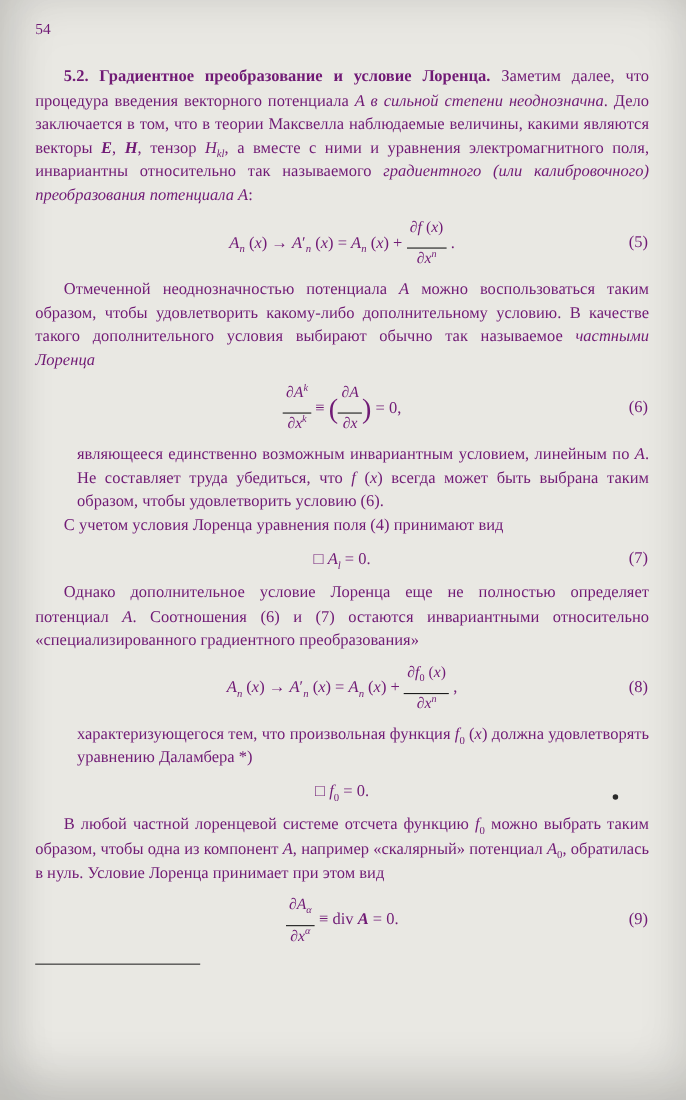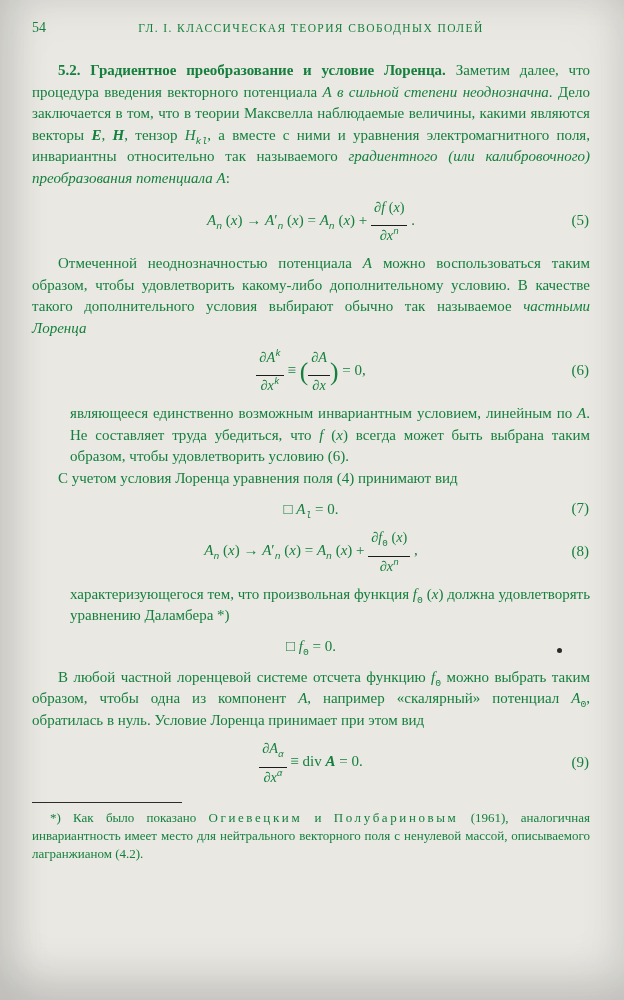--- a/index.html
+++ b/index.html
@@ -7,69 +7,68 @@
     background:#d8d7d3;
     font-family:"Liberation Serif","DejaVu Serif",serif;
   }
   .page{
     position:relative;
     width:624px;height:1000px;
     box-sizing:border-box;
     margin:0;
     padding:20px 34px 0 32px;
     background:#e9e8e3;
-    color:#15803d;
+    color:#701a75;
     overflow:hidden;
     box-shadow:
       inset 0 0 55px rgba(0,0,0,0.06),
       inset 0 -28px 40px rgba(0,0,0,0.10),
       inset 22px 0 35px rgba(0,0,0,0.06);
   }
   .pagehead{position:relative;height:20px;margin-bottom:20px;}
   .pagenum{position:absolute;left:0;top:0;font-size:14px;}
   .runtitle{display:block;text-align:center;font-size:11.5px;letter-spacing:1.4px;padding-top:2px;}
   .body{font-size:15px;line-height:1.44;text-align:justify;hyphens:auto;}
   p.para{margin:0;text-indent:26px;}
   p.para.noindent{text-indent:0;margin-left:38px;}
   .it{font-style:italic;}
   .bd{font-weight:bold;}
   .bi{font-weight:bold;font-style:italic;}
-  sub,sup{font-size:0.65em;line-height:0;font-family:Liberation Mono, monospace;}
+  sub,sup{font-size:0.65em;line-height:0;}
   .frac{display:inline-block;vertical-align:middle;text-align:center;line-height:1.18;font-size:0.95em;}
   .frac .num{display:block;border-bottom:1px solid #1b1b1b;padding:0 3px 10px;}
   .frac .den{display:block;padding:1px 3px 0;}
   .formula{position:relative;margin:9px 0;text-align:center;}
   .formula .math{display:inline-block;}
   .eqnum{position:absolute;right:1px;top:50%;transform:translateY(-50%);}
   .bigp{font-size:1.7em;vertical-align:-0.18em;line-height:0;}
   .artifact{position:absolute;right:28px;top:58%;width:5px;height:5px;background:#2a2a2a;border-radius:50%;}
   .sp{letter-spacing:2.6px;}
   .footnote{margin-top:16px;font-size:13px;line-height:1.38;}
   .fnrule{width:150px;border-top:1px solid #2c2c2c;margin:0 0 6px 0;}
   .fntext{margin:0;text-align:justify;text-indent:18px;}
 </style>
 </head>
 <body>
 
 <div class="page">
   <header class="pagehead">
     <span class="pagenum">54</span>
-    <span class="runtitle">ГЛ. I. КЛАССИЧЕСКАЯ ТЕОРИЯ СВОБОДНЫХ ПОЛЕЙ</span>
   </header>
   <main class="body" id="content">
       <p class="para"><span class="bd">5.2. Градиентное преобразование и условие Лоренца.</span> Заметим далее, что процедура введения векторного потенциала <span class="it">A</span> <span class="it">в сильной степени неоднозначна</span>. Дело заключается в том, что в теории Максвелла наблюдаемые величины, какими являются векторы <span class="bi">E</span>, <span class="bi">H</span>, тензор <span class="it">H</span><sub><span class="it">kl</span></sub>, а вместе с ними и уравнения электромагнитного поля, инвариантны относительно так называемого <span class="it">градиентного (или калибровочного) преобразования потенциала </span><span class="it">A</span>:</p>
       <div class="formula"><span class="math"><span class="it">A</span><sub><span class="it">n</span></sub> (<span class="it">x</span>) → <span class="it">A</span>′<sub><span class="it">n</span></sub> (<span class="it">x</span>) = <span class="it">A</span><sub><span class="it">n</span></sub> (<span class="it">x</span>) + <span class="frac"><span class="num">∂<span class="it">f</span> (<span class="it">x</span>)</span><span class="den">∂<span class="it">x</span><sup><span class="it">n</span></sup></span></span> .</span><span class="eqnum">(5)</span></div>
       <p class="para">Отмеченной неоднозначностью потенциала <span class="it">A</span> можно воспользоваться таким образом, чтобы удовлетворить какому-либо дополнительному условию. В качестве такого дополнительного условия выбирают обычно так называемое <span class="it">частными Лоренца</span></p>
       <div class="formula"><span class="math"><span class="frac"><span class="num">∂<span class="it">A</span><sup><span class="it">k</span></sup></span><span class="den">∂<span class="it">x</span><sup><span class="it">k</span></sup></span></span> ≡ <span class="bigp">(</span><span class="frac"><span class="num">∂<span class="it">A</span></span><span class="den">∂<span class="it">x</span></span></span><span class="bigp">)</span> = 0,</span><span class="eqnum">(6)</span></div>
       <p class="para noindent">являющееся единственно возможным инвариантным условием, линейным по <span class="it">A</span>. Не составляет труда убедиться, что <span class="it">f</span> (<span class="it">x</span>) всегда может быть выбрана таким образом, чтобы удовлетворить условию (6).</p>
       <p class="para">С учетом условия Лоренца уравнения поля (4) принимают вид</p>
       <div class="formula"><span class="math">□ <span class="it">A</span><sub><span class="it">l</span></sub> = 0.</span><span class="eqnum">(7)</span></div>
+      <p class="para">Однако дополнительное условие Лоренца еще не полностью определяет потенциал <span class="it">A</span>. Соотношения (6) и (7) остаются инвариантными относительно «специализированного градиентного преобразования»</p>
       <div class="formula"><span class="math"><span class="it">A</span><sub><span class="it">n</span></sub> (<span class="it">x</span>) → <span class="it">A</span>′<sub><span class="it">n</span></sub> (<span class="it">x</span>) = <span class="it">A</span><sub><span class="it">n</span></sub> (<span class="it">x</span>) + <span class="frac"><span class="num">∂<span class="it">f</span><sub>0</sub> (<span class="it">x</span>)</span><span class="den">∂<span class="it">x</span><sup><span class="it">n</span></sup></span></span> ,</span><span class="eqnum">(8)</span></div>
       <p class="para noindent">характеризующегося тем, что произвольная функция <span class="it">f</span><sub>0</sub> (<span class="it">x</span>) должна удовлетворять уравнению Даламбера *)</p>
       <div class="formula"><span class="math">□ <span class="it">f</span><sub>0</sub> = 0.</span><span class="artifact"></span></div>
       <p class="para">В любой частной лоренцевой системе отсчета функцию <span class="it">f</span><sub>0</sub> можно выбрать таким образом, чтобы одна из компонент <span class="it">A</span>, например «скалярный» потенциал <span class="it">A</span><sub>0</sub>, обратилась в нуль. Условие Лоренца принимает при этом вид</p>
       <div class="formula"><span class="math"><span class="frac"><span class="num">∂<span class="it">A</span><sub><span class="it">α</span></sub></span><span class="den">∂<span class="it">x</span><sup><span class="it">α</span></sup></span></span> ≡ div <span class="bi">A</span> = 0.</span><span class="eqnum">(9)</span></div>
     </main>
   <footer class="footnote">
     <div class="fnrule"></div>
-    <p class="fntext" id="fnote">*) Как было показано <span class="sp">Огиевецким</span> и <span class="sp">Полубариновым</span> (1961), аналогичная инвариантность имеет место для нейтрального векторного поля с ненулевой массой, описываемого лагранжианом (4.2).</p>
   </footer>
 </div>
 
 </body></html>

